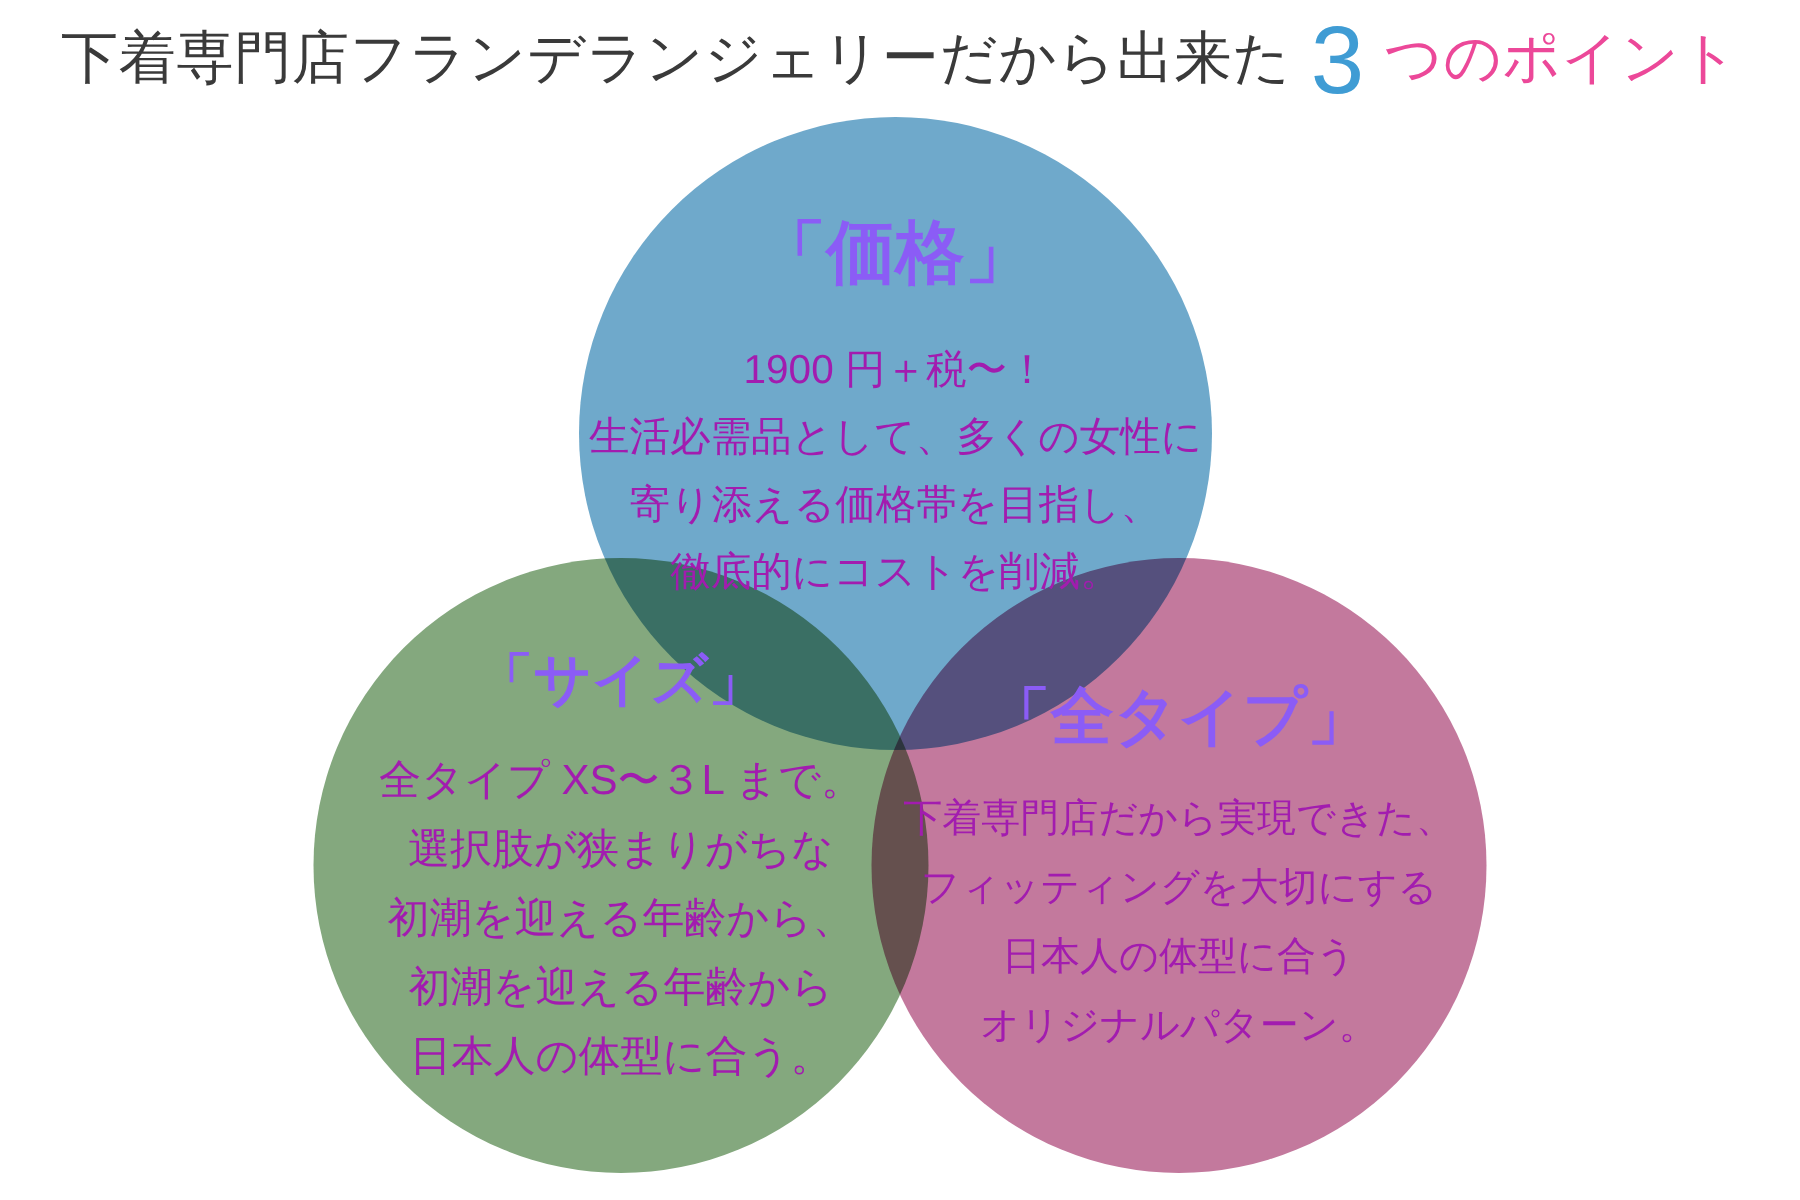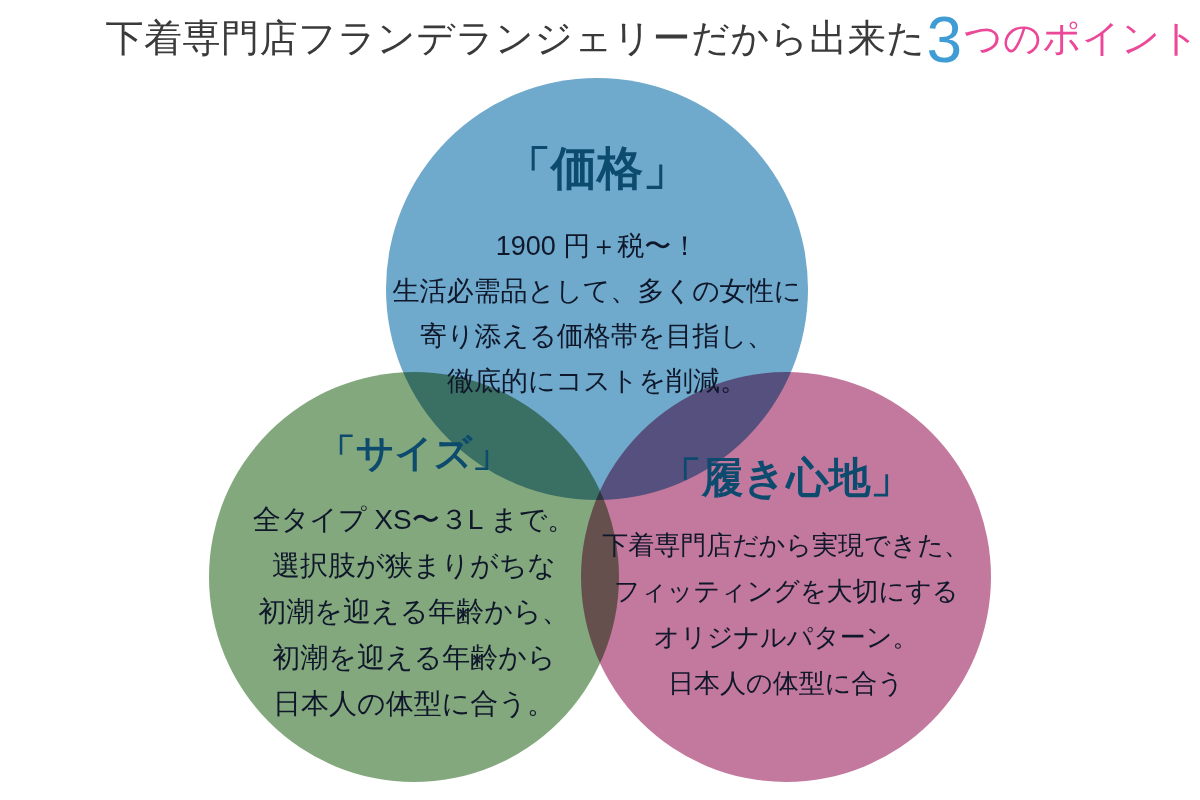--- a/index.html
+++ b/index.html
@@ -8,26 +8,27 @@
     background:#ffffff;
     font-family:"Liberation Sans","DejaVu Sans",sans-serif;
     overflow:hidden;
   }
   .stage{
     position:relative;width:1200px;height:800px;background:#ffffff;
   }
   
   .title{
     position:absolute;top:0;left:0;width:1200px;height:76px;
-    display:flex;align-items:center;justify-content:flex-end;
+    display:flex;align-items:center;justify-content:center;
     color:#3a3a3a;
     font-size:38px;
     letter-spacing:0.5px;
     white-space:nowrap;
     font-weight:400;
+    gap:12px;
   }
   .title .num{
     font-size:64px;
     line-height:1;
     font-weight:400;
     margin:0 1px;
     position:relative;
     top:2px;
   }
   
@@ -37,26 +38,26 @@
     mix-blend-mode:multiply;
   }
   .c-price{left:386px;top:78px;width:422px;height:422px;}
   .c-size{left:209px;top:372px;width:410px;height:410px;}
   .c-comfort{left:581px;top:372px;width:410px;height:410px;}
   
   .text-block{
     position:absolute;z-index:5;text-align:center;
   }
   .tb-heading{
-    color:#0c4a6e;
+    color:#8b5cf6;
     font-weight:700;
     white-space:nowrap;
   }
   .tb-line{
-    color:#0f172a;
+    color:#a21caf;
     white-space:nowrap;
   }
   .tb-price{left:387px;top:138px;width:420px;}
   .tb-price .tb-heading{font-size:46px;margin-bottom:24px;}
   .tb-price .tb-line{font-size:27px;line-height:45px;}
   .tb-size{left:214px;top:428px;width:400px;}
   .tb-size .tb-heading{font-size:38px;margin-bottom:18px;}
   .tb-size .tb-line{font-size:28px;line-height:46px;}
   .tb-comfort{left:580px;top:450px;width:412px;}
   .tb-comfort .tb-heading{font-size:42px;margin-bottom:16px;}
@@ -90,20 +91,20 @@
   <div class="text-block tb-size">
     <div class="tb-heading">「サイズ」</div>
     <div class="tb-line">全タイプ XS〜３L まで。</div>
     <div class="tb-line">選択肢が狭まりがちな</div>
     <div class="tb-line">初潮を迎える年齢から、</div>
     <div class="tb-line">初潮を迎える年齢から</div>
     <div class="tb-line">日本人の体型に合う。</div>
   </div>
 
   <div class="text-block tb-comfort">
-    <div class="tb-heading">「履き心地」</div>
+    <div class="tb-heading">「全タイプ」</div>
     <div class="tb-line">下着専門店だから実現できた、</div>
     <div class="tb-line">フィッティングを大切にする</div>
+    <div class="tb-line">日本人の体型に合う</div>
     <div class="tb-line">オリジナルパターン。</div>
-    <div class="tb-line">日本人の体型に合う</div>
   </div>
 
 </div>
 
 </body></html>

